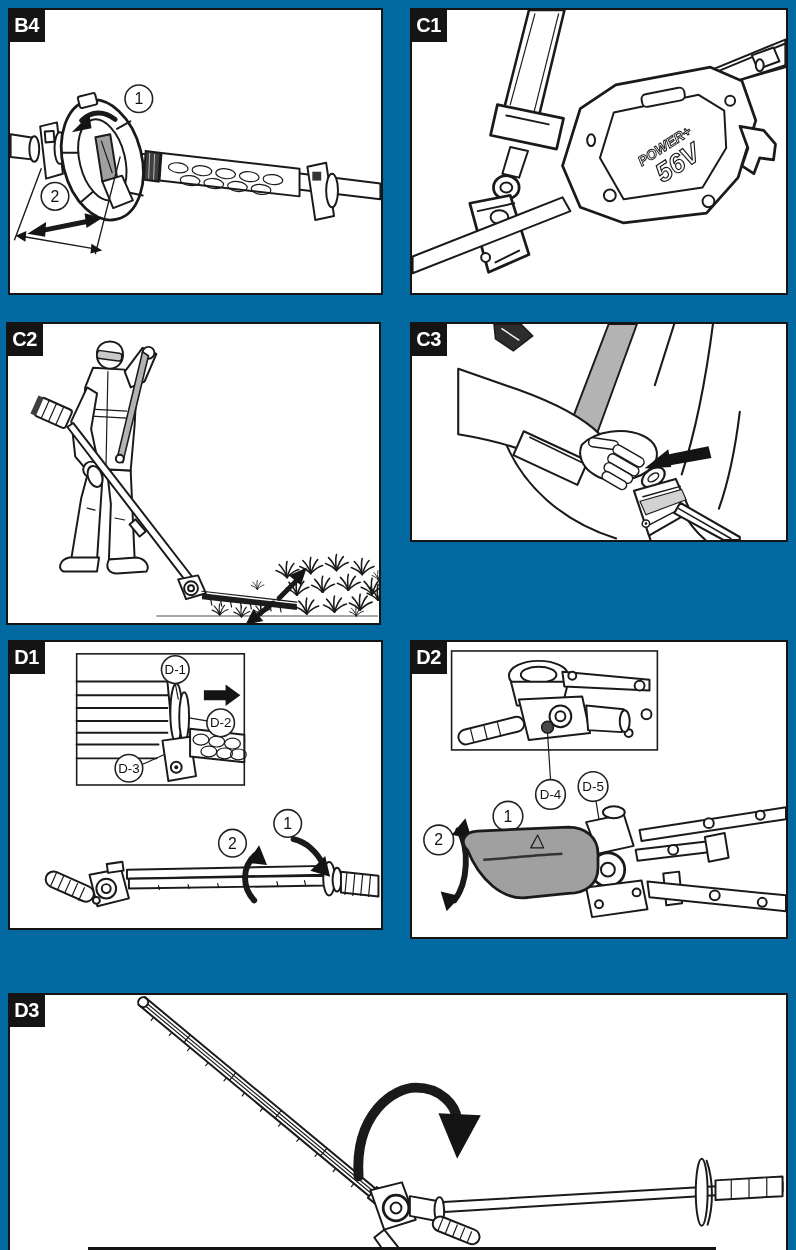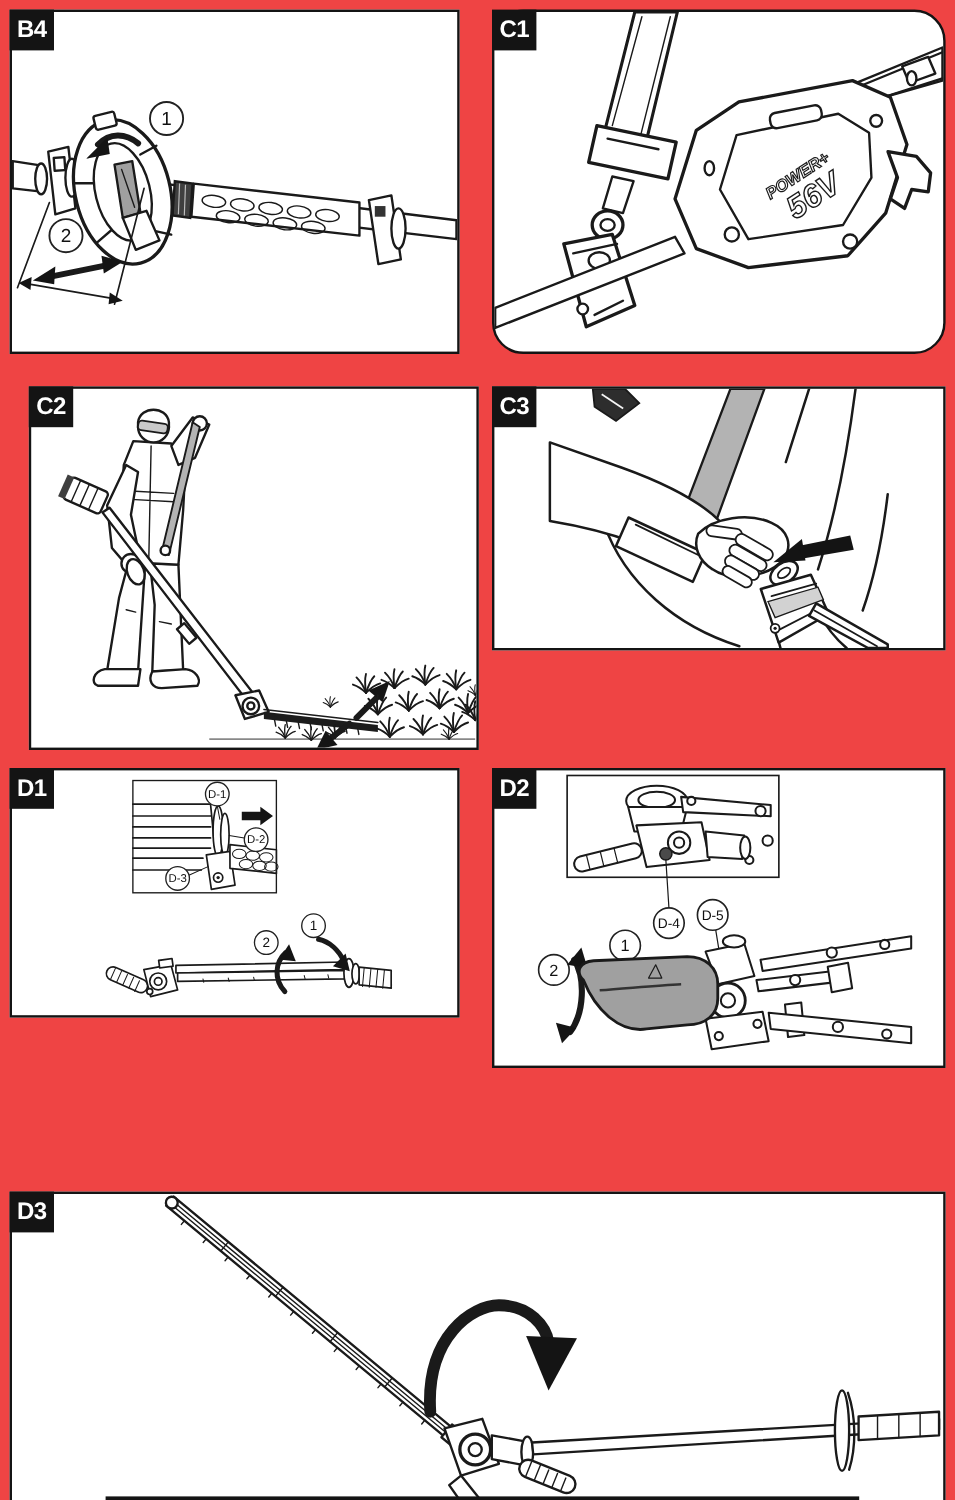--- a/index.html
+++ b/index.html
@@ -1,16 +1,16 @@
 <!DOCTYPE html>
 <html><head>
 <meta charset="utf-8">
 <style>
   html,body{margin:0;padding:0;background:#ffffff;}
-  .page{position:relative;width:796px;height:1250px;background:#ef4444;overflow:hidden;
+  .page{position:relative;width:796px;height:1250px;background:#0369a1;overflow:hidden;
         font-family:"Liberation Sans",sans-serif;}
   .panel{position:absolute;background:#fff;border:2px solid #141414;box-sizing:border-box;}
   .plabel{position:absolute;top:-2px;left:-2px;width:37px;height:34px;background:#141414;color:#fff;
           font-weight:bold;font-size:20px;line-height:34px;text-align:center;letter-spacing:-0.5px;z-index:3;}
   svg.illus{position:absolute;left:0;top:0;width:100%;height:100%;display:block;}
   
   .s{fill:none;stroke:#1a1a1a;stroke-width:2;stroke-linecap:round;stroke-linejoin:round;}
   .s1{stroke-width:1.2;}
   .s3{stroke-width:2.8;}
   .w{fill:#ffffff;stroke:#1a1a1a;stroke-width:2;stroke-linejoin:round;stroke-linecap:round;}
@@ -92,21 +92,21 @@
         <path class="s" style="stroke-width:5" d="M30,224 L80,214"></path>
         <polygon class="b" points="17,227 36,215 35,230"></polygon>
         <polygon class="b" points="93,211 75,206 77,221"></polygon>
         <path class="s" style="stroke-width:1.4" d="M14,230 L84,242"></path>
         <polygon class="b" points="5,229 16,224 15,235"></polygon>
         <polygon class="b" points="93,244 82,237 81,247"></polygon>
       </g>
     </svg>
   </div>
 
-  <div class="panel" style="left:410px;top:8px;width:378px;height:287px;border-radius:26px;">
+  <div class="panel" style="left:410px;top:8px;width:378px;height:287px;">
     <div class="plabel">C1</div>
     <svg class="illus" viewBox="0 0 378 287">
       <g>
         <path class="w" style="stroke-width:2.6" d="M118,0 L154,0 L128,108 L93,99 Z"></path>
         <path class="s s1" d="M124,4 L99,96 M148,4 L123,104"></path>
         <path class="w3" d="M86,96 L153,110 L146,141 L79,127 Z"></path>
         <path class="s" d="M95,107 L138,116"></path>
         <path class="w" d="M99,139 L117,143 L108,170 L91,166 Z"></path>
         <ellipse class="w3" cx="95" cy="180" rx="13" ry="12"></ellipse>
         <ellipse class="w" cx="95" cy="180" rx="6" ry="5"></ellipse>
@@ -135,21 +135,21 @@
         <ellipse class="w s1" cx="181" cy="132" rx="4" ry="6"></ellipse>
         <g transform="translate(258,142) rotate(-33)">
           <text class="logo1" x="0" y="0">POWER+</text>
           <text class="logo2" x="2" y="26">56V</text>
         </g>
       </g>
       <path class="w3" d="M332,118 L356,122 L368,136 L366,152 L352,150 L346,166 L334,158 L340,140 Z"></path>
     </svg>
   </div>
 
-  <div class="panel" style="left:24px;top:322px;width:375px;height:303px;">
+  <div class="panel" style="left:6px;top:322px;width:375px;height:303px;">
     <div class="plabel">C2</div>
     <svg class="illus" viewBox="0 0 375 290">
       <defs>
         <g id="tuftC2" fill="none" stroke="#1a1a1a" stroke-width="1.6" stroke-linecap="round">
           <path d="M0,0 C-2,-6 -5,-10 -8,-13"></path>
             <path d="M0,0 C-1,-7 -1,-12 0,-16"></path>
           <path d="M0,0 C2,-6 4,-11 7,-14"></path>
             <path d="M0,0 C4,-4 8,-7 12,-8"></path>
           <path d="M0,0 C-4,-4 -8,-6 -11,-7"></path>
         </g>
@@ -262,21 +262,21 @@
         <path class="w3" d="M298,240 L378,286 L378,290 L356,290 L290,254 Z"></path>
         <path class="s" d="M296,248 L366,288"></path>
       </g>
       <g>
         <polygon class="b" points="250,194 282,168 286,192"></polygon>
         <polygon class="b" points="278,176 336,164 340,180 283,190"></polygon>
       </g>
     </svg>
   </div>
 
-  <div class="panel" style="left:8px;top:640px;width:375px;height:208px;">
+  <div class="panel" style="left:8px;top:640px;width:375px;height:290px;">
     <div class="plabel">D1</div>
     <svg class="illus" viewBox="0 0 375 290">
       <g>
         <rect x="67" y="12" width="170" height="133" fill="#fff" stroke="#1a1a1a" stroke-width="1.6"></rect>
         <path class="s" d="M67,40 L159,40 M67,54 L159,54 M67,67 L159,67 M67,80 L159,80 M67,92 L159,92 M159,40 L164,92"></path>
         <path class="s" d="M67,104 L150,104 M67,118 L148,118"></path>
         <ellipse class="w" cx="168" cy="72" rx="6" ry="30"></ellipse>
         <ellipse class="w" cx="176" cy="76" rx="5" ry="25"></ellipse>
         <path class="w" d="M154,100 L182,96 L188,136 L160,141 Z"></path>
         <circle class="w s1" cx="168" cy="127" r="5.5"></circle>
@@ -335,21 +335,21 @@
         <circle cx="281" cy="184" r="14"></circle>
         <text x="281" y="189.5">1</text>
       </g>
       <g>
         <path class="s" style="stroke-width:6" d="M287,200 C300,203 311,213 317,226"></path>
         <polygon class="b" points="324,238 304,232 319,217"></polygon>
       </g>
     </svg>
   </div>
 
-  <div class="panel" style="left:410px;top:640px;width:378px;height:250px;">
+  <div class="panel" style="left:410px;top:640px;width:378px;height:299px;">
     <div class="plabel">D2</div>
     <svg class="illus" viewBox="0 0 378 290">
       <g>
         <rect x="40" y="5" width="208" height="100" fill="#fff" stroke="#1a1a1a" stroke-width="1.6"></rect>
         <ellipse class="w" cx="128" cy="30" rx="30" ry="15"></ellipse>
         <ellipse class="w s1" cx="128" cy="29" rx="18" ry="8"></ellipse>
         <path class="w" d="M100,36 L158,36 L152,60 L106,60 Z"></path>
         <path class="w" d="M152,26 L240,34 L240,45 L154,41 Z"></path>
         <circle class="w" cx="230" cy="40" r="5"></circle>
           <circle class="w s1" cx="162" cy="30" r="4"></circle>

